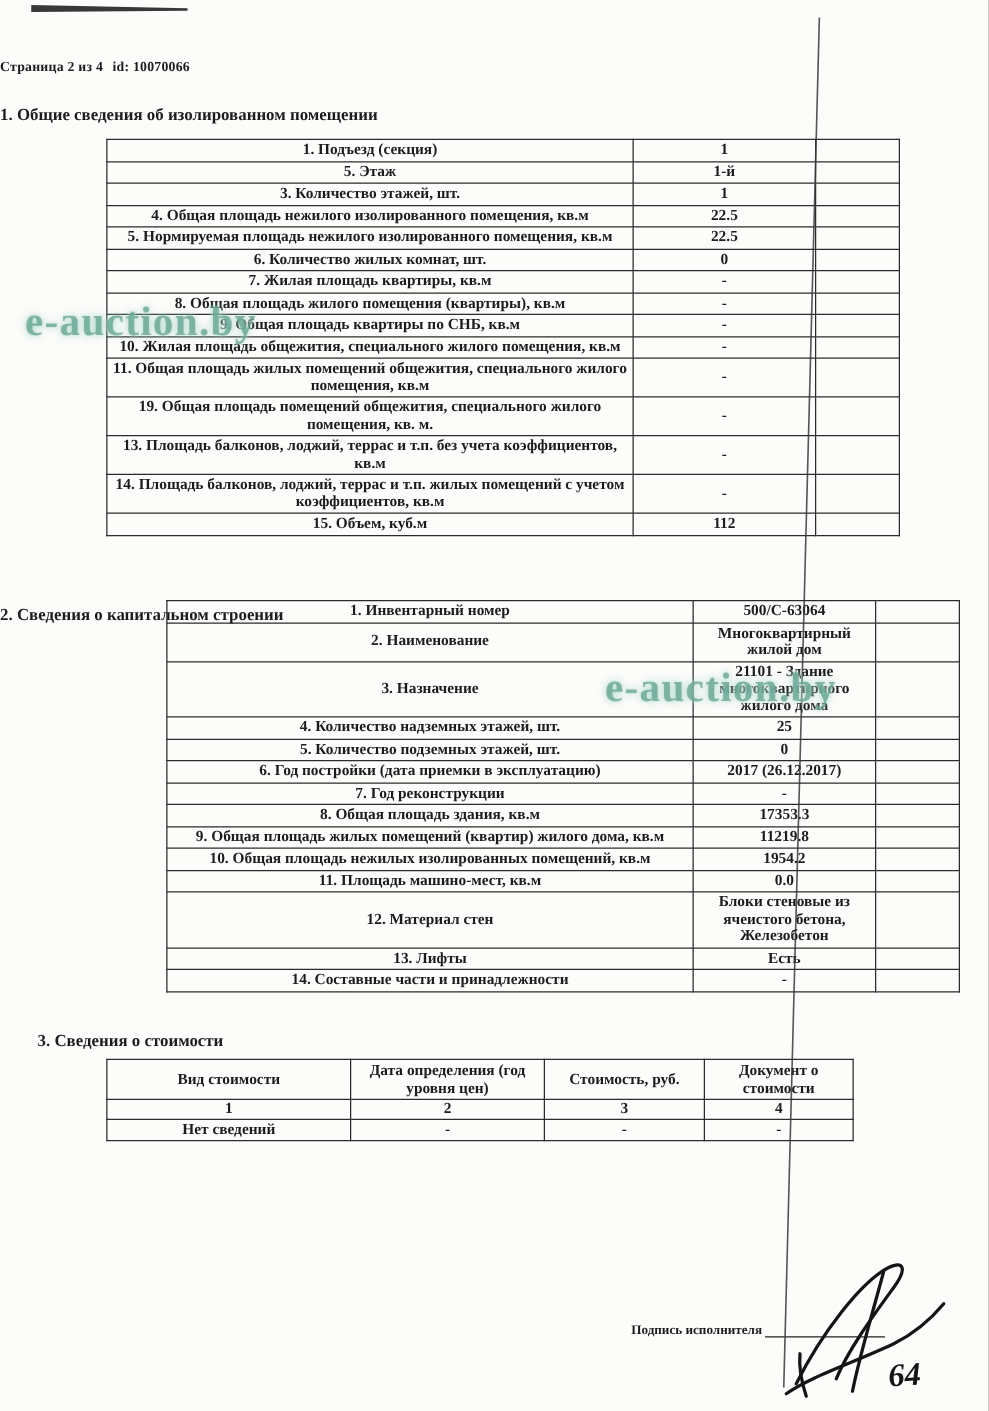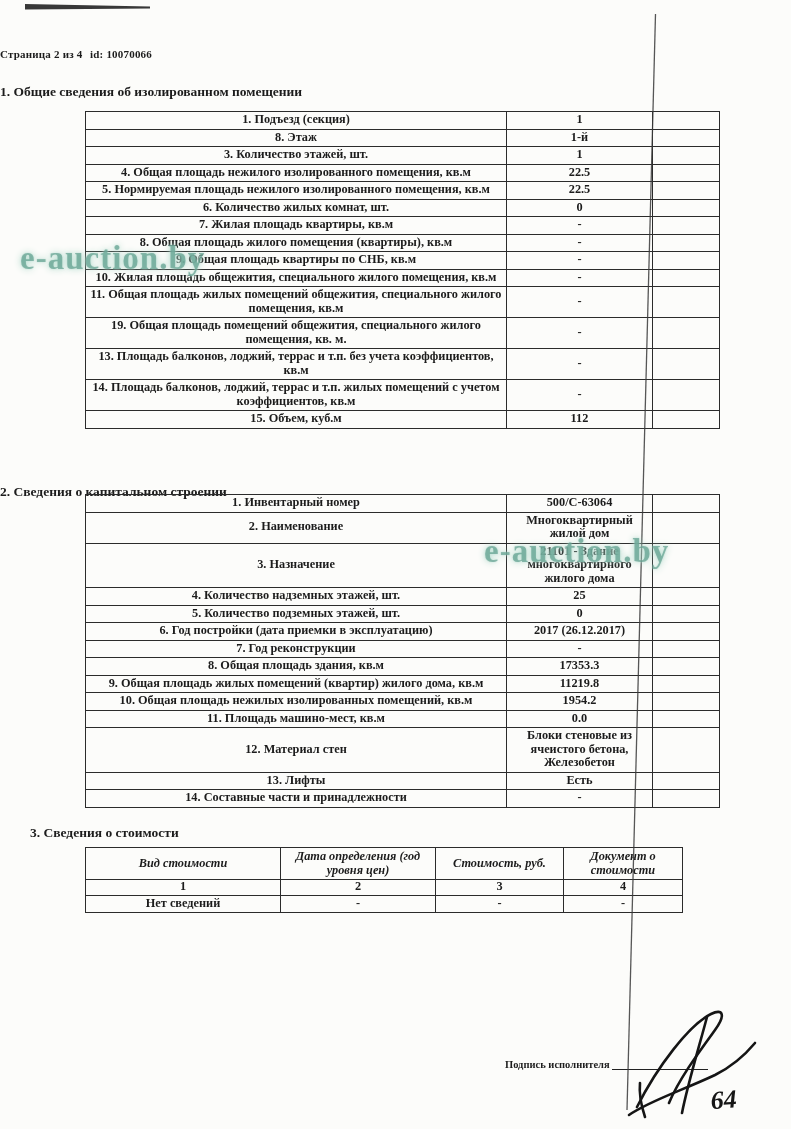--- a/index.html
+++ b/index.html
@@ -12,30 +12,30 @@
   .hdr { position:absolute; top:48px; font-weight:bold; font-size:11px; letter-spacing:.2px; }
   .hdr-id { left:90px; }
   .hdr-page { left:0; width:100%; text-align:left; }
   .sec-title { position:absolute; left:0; width:100%; text-align:left;
     font-weight:bold; font-size:13.5px; margin:0; }
   #title1 { top:84px; } #title2 { top:484px; } #title3 { top:825px;margin-left:30px; }
 
   table.doc { position:absolute; left:85px; border-collapse:collapse;
     table-layout:fixed; background:transparent; }
   table.kv { width:634px; }
-  #table1 { top:111px; } #table2 { top:494px; } #table3 { top:847px; width:597px; }
+  #table1 { top:111px; } #table2 { top:480px;margin-left:48px; } #table3 { top:847px; width:597px; }
   table.doc td, table.doc th {
     border:1.5px solid #2b2b2b; font-weight:bold; font-size:12.3px;
     line-height:13.5px; padding:1px 3px 2px; vertical-align:middle;
     overflow:hidden;
   }
   td.cell-label { text-align:center; }
   td.cell-value, td.cell-empty { text-align:center; }
   td.small-val { font-size:10.3px; line-height:11.5px; }
-  #table3 th { text-align:center; padding:2px 3px;font-style:italic; }
+  #table3 th { text-align:center; padding:2px 3px; }
   #table3 td { text-align:center; }
   tr.num-row td { padding:0 3px 1px; }
 
   
   .wm { position:absolute; white-space:nowrap; font-weight:bold;
     font-size:33px; letter-spacing:1px; z-index:6; pointer-events:none;
     color:rgba(70,140,122,0.55);
     text-shadow:0 0 7px rgba(168,214,199,0.95), 0 0 2px rgba(190,225,212,0.8);
   }
   .wm1 { left:20px; top:240px; }
@@ -74,21 +74,21 @@
         <col style="width:146px">
         <col style="width:67px">
       </colgroup>
     <tbody id="tbody1">
         <tr>
           <td class="cell-label">1. Подъезд (секция)</td>
           <td class="cell-value">1</td>
           <td class="cell-empty"></td>
         </tr>
         <tr>
-          <td class="cell-label">8. Этаж</td>
+          <td class="cell-label">5. Этаж</td>
           <td class="cell-value">1-й</td>
           <td class="cell-empty"></td>
         </tr>
         <tr>
           <td class="cell-label">3. Количество этажей, шт.</td>
           <td class="cell-value">1</td>
           <td class="cell-empty"></td>
         </tr>
         <tr>
           <td class="cell-label">4. Общая площадь нежилого изолированного помещения, кв.м</td>

